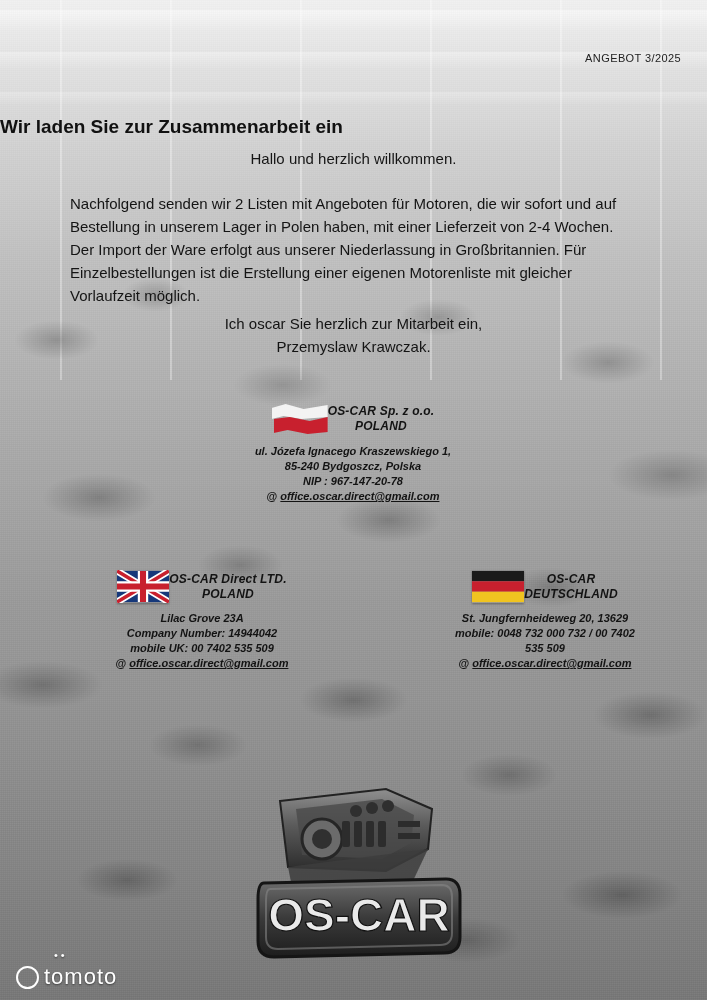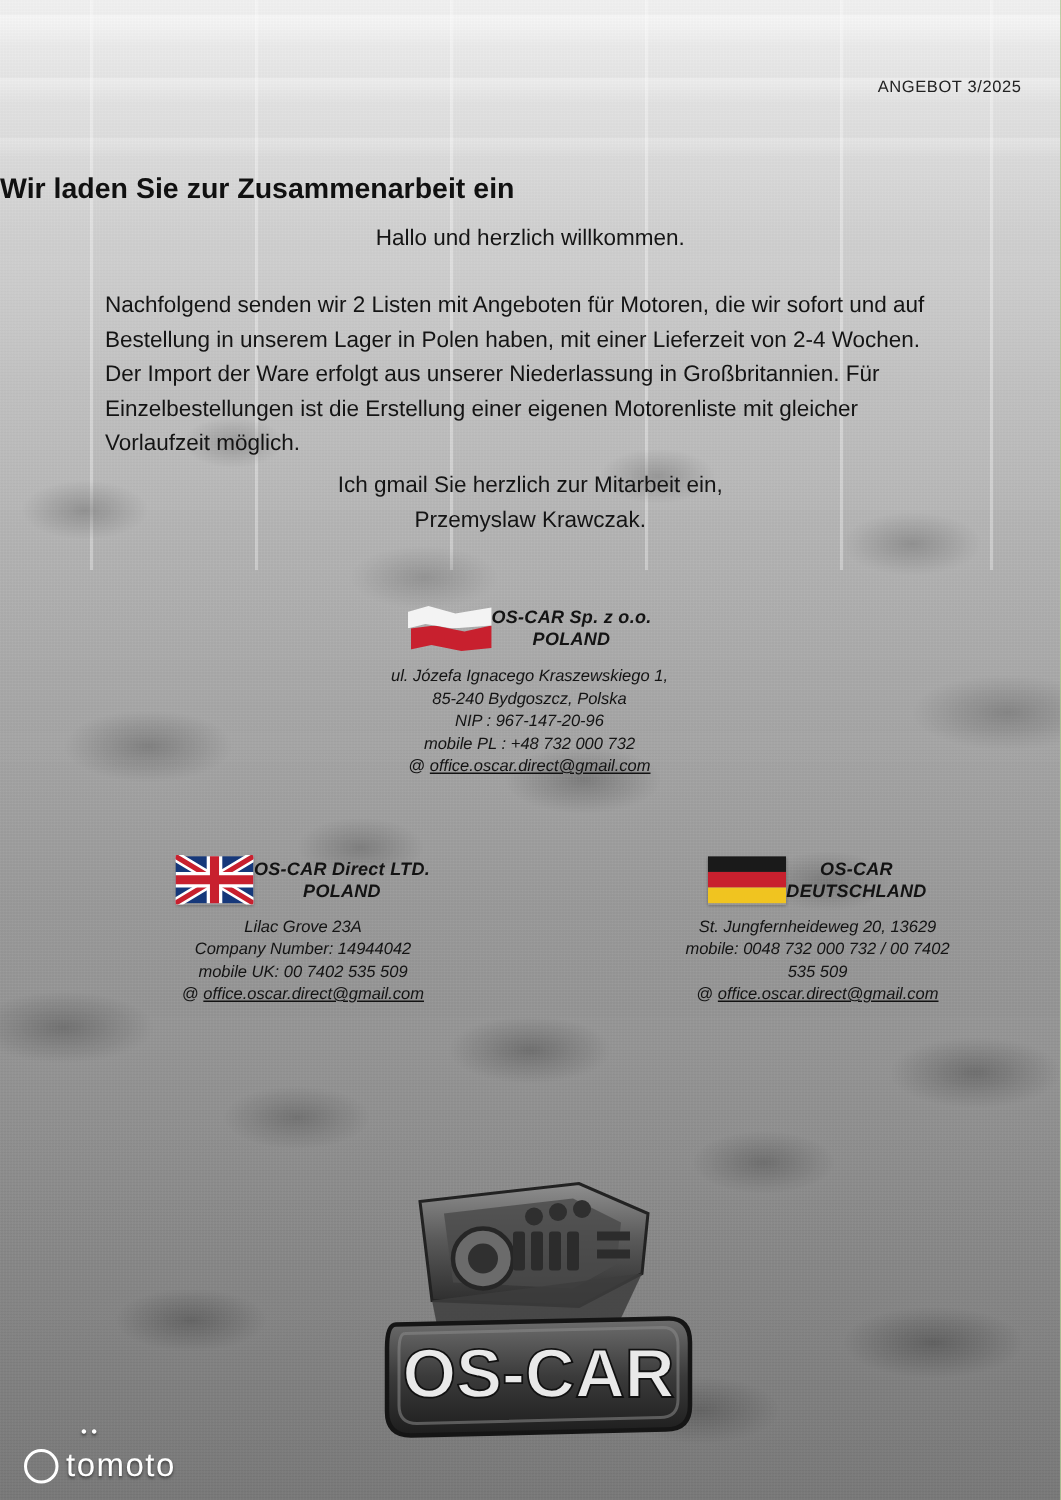--- a/index.html
+++ b/index.html
@@ -8,21 +8,21 @@
     background: #ffffff;
   }
   body {
     font-family: "Liberation Sans", sans-serif;
   }
   #page {
     position: relative;
     width: 707px;
     height: 1000px;
     overflow: hidden;
-    background: #4d7c0f;
+    background: #ef4444;
   }
 
   
   .bg {
     position: absolute;
     inset: 0;
     background:
       
       linear-gradient(to bottom,
         rgba(255,255,255,0.55) 0px,
@@ -154,21 +154,21 @@
     color: #131313;
     font-style: italic;
   }
   .company .cname {
     font-weight: bold;
     font-style: italic;
     font-size: 12px;
     line-height: 15px;
     letter-spacing: .2px;
   }
-  .company .addr div { white-space: nowrap; }
+  .company .addr div { white-space: nowrap; font-weight: bold; }
   .flagrow {
     display: flex;
     align-items: center;
     justify-content: center;
     gap: 0;
     margin-bottom: 8px;
   }
   .email {
     text-decoration: underline;
   }
@@ -265,40 +265,39 @@
 
     <div class="offer-code">ANGEBOT 3/2025</div>
 
     <h1 class="headline">Wir laden Sie zur Zusammenarbeit ein</h1>
 
     <div class="greeting">Hallo und herzlich willkommen.</div>
 
     <div class="body-par">Nachfolgend senden wir 2 Listen mit Angeboten für Motoren, die wir sofort und auf Bestellung in unserem Lager in Polen haben, mit einer Lieferzeit von 2-4 Wochen. Der Import der Ware erfolgt aus unserer Niederlassung in Großbritannien. Für Einzelbestellungen ist die Erstellung einer eigenen Motorenliste mit gleicher Vorlaufzeit möglich.</div>
 
     <div class="closing">
-      <div>Ich gmail Sie herzlich zur Mitarbeit ein,</div>
+      <div>Ich oscar Sie herzlich zur Mitarbeit ein,</div>
       <div>Przemyslaw Krawczak.</div>
     </div>
 
     <div class="company" id="company-poland">
       <div class="flagrow">
         <span class="flag-pl">
           <span class="white"></span>
             <span class="red"></span>
         </span>
         <span>
           <div class="cname">OS-CAR Sp. z o.o.</div>
           <div class="cname">POLAND</div>
         </span>
       </div>
       <div class="addr">
         <div>ul. Józefa Ignacego Kraszewskiego 1,</div>
         <div>85-240 Bydgoszcz, Polska</div>
-        <div>NIP : 967-147-20-96</div>
-        <div>mobile PL : +48 732 000 732</div>
+        <div>NIP : 967-147-20-78</div>
         <div>
           <span class="at">@</span>
           <span class="email">office.oscar.direct@gmail.com</span>
         </div>
       </div>
     </div>
 
     <div class="company" id="company-england">
       <div class="flagrow">
         <svg class="flag" viewBox="0 0 60 36">

